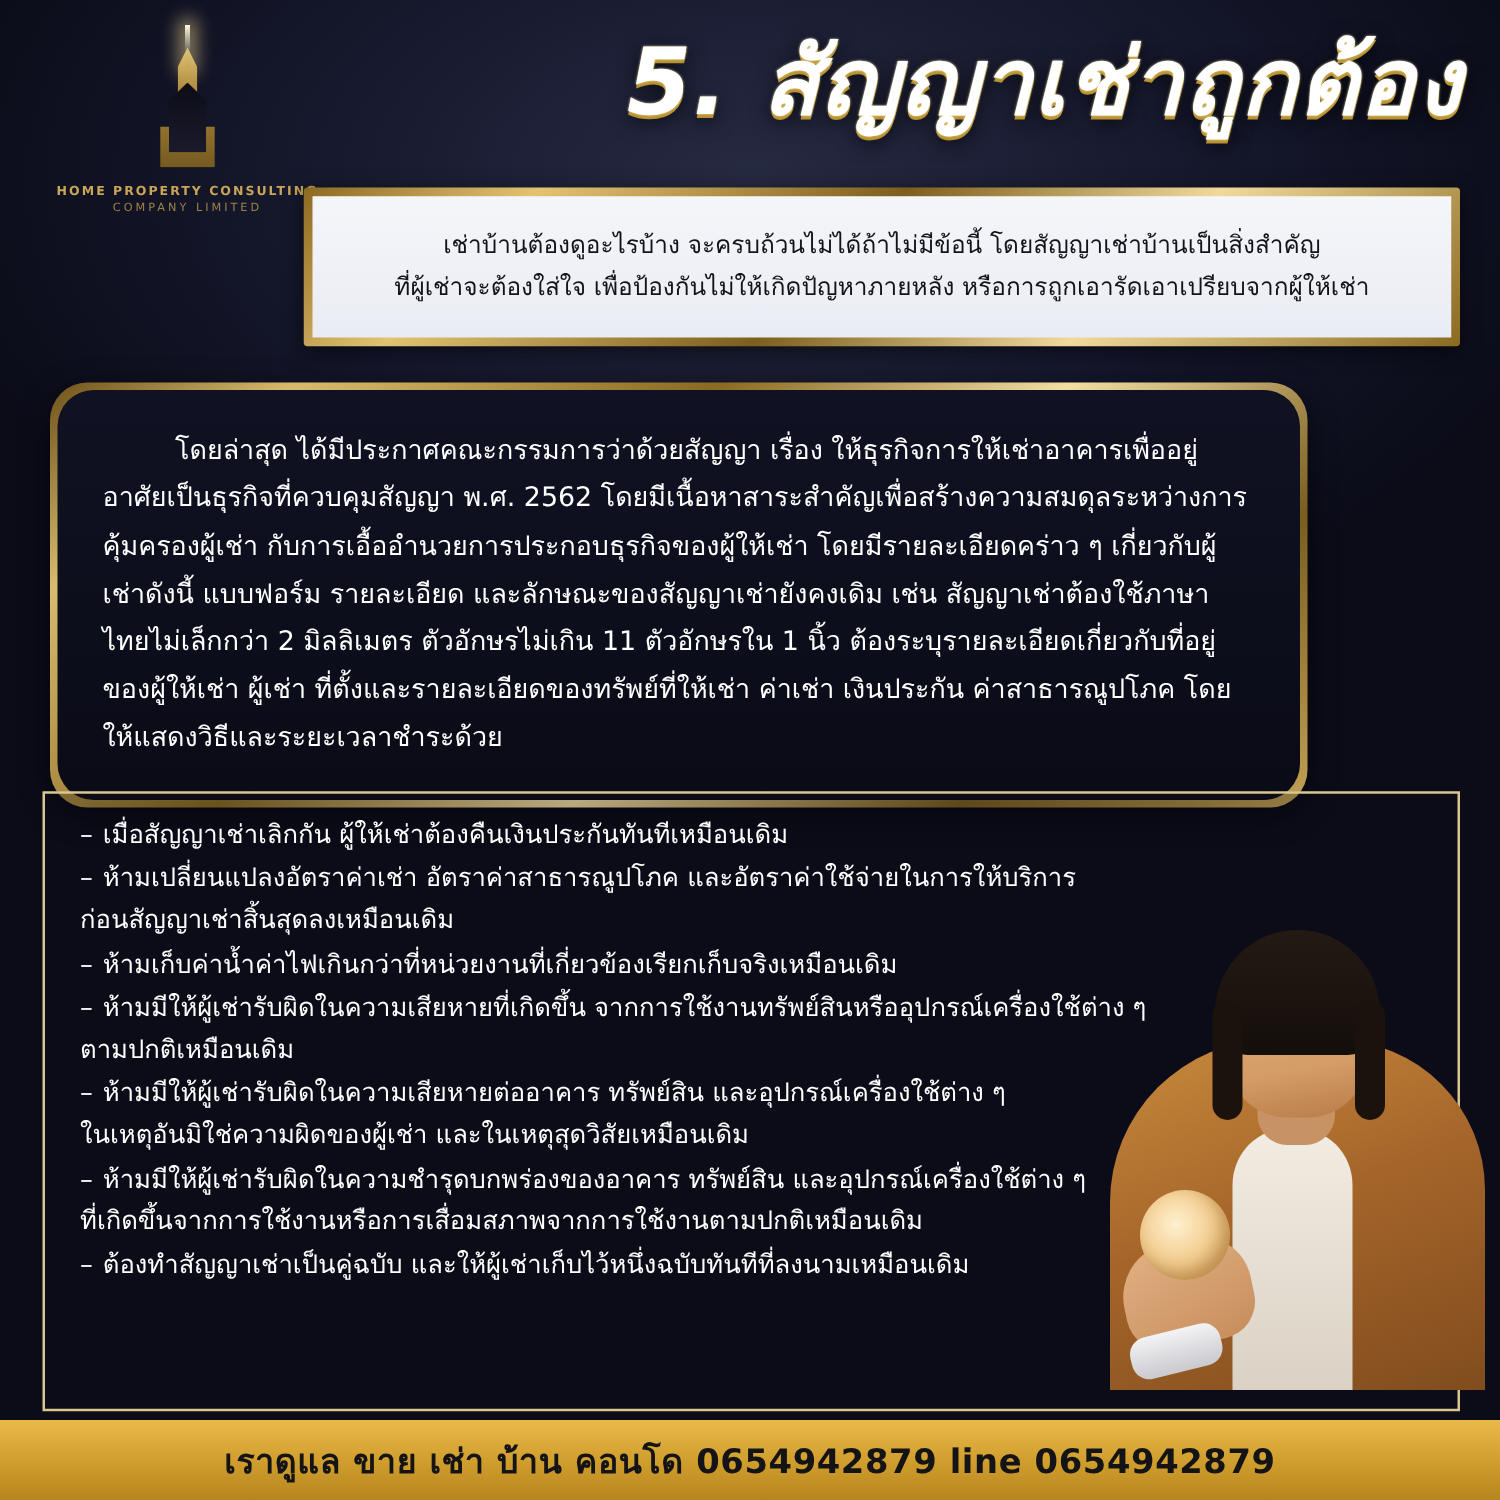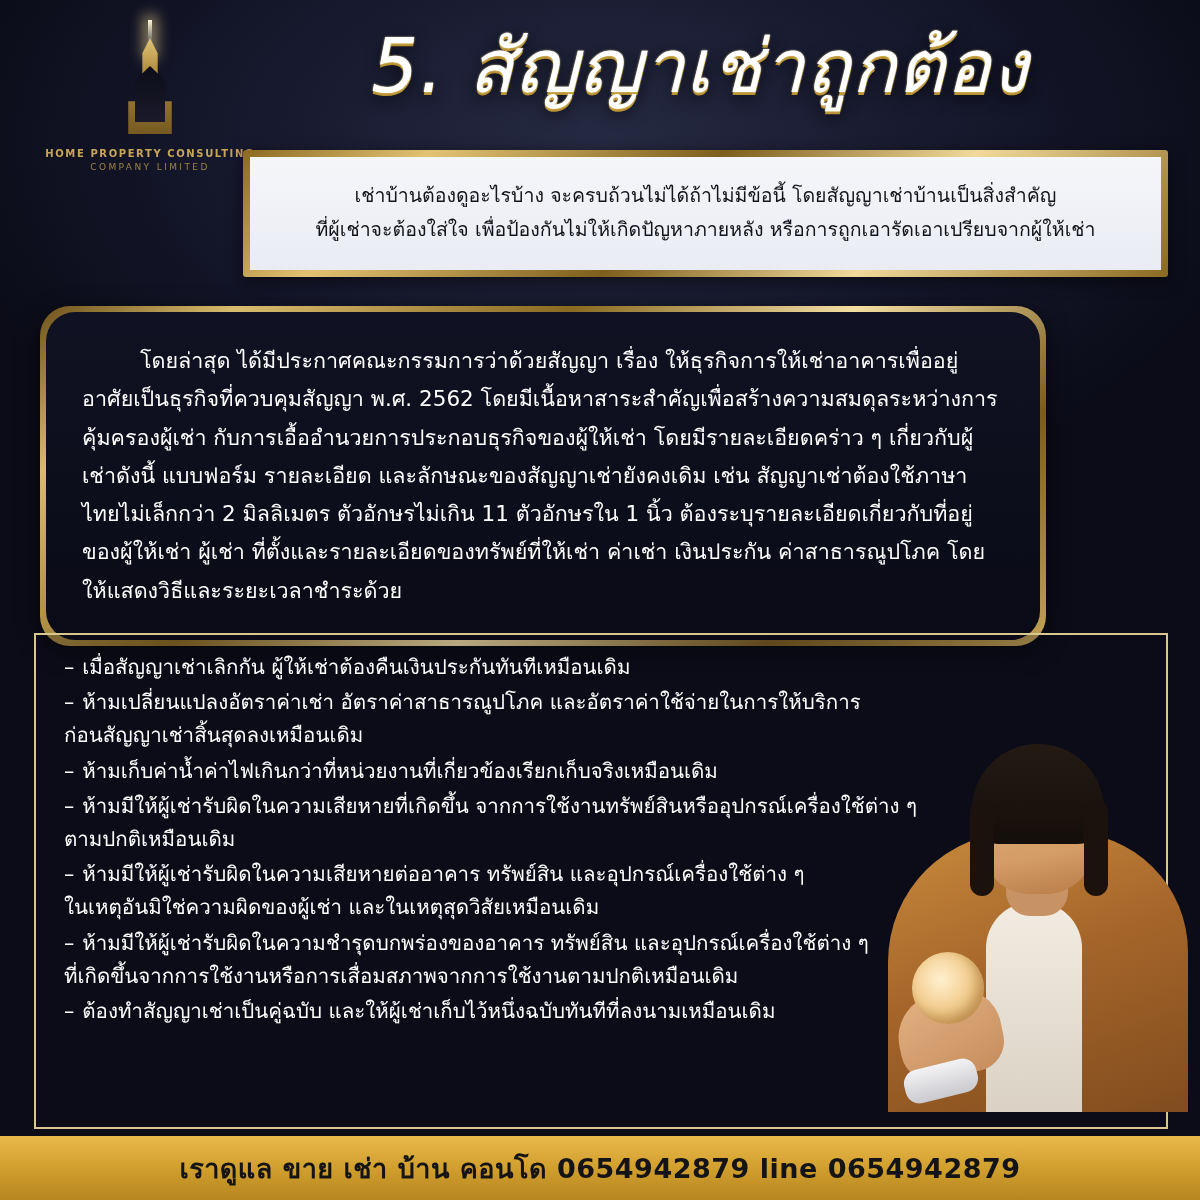--- a/index.html
+++ b/index.html
@@ -83,24 +83,24 @@
     letter-spacing: 2.4px;
     color: #9c8345;
     margin-top: 3px;
   }
 
   .title {
     position: absolute;
     left: 230px;
     right: 30px;
     top: 26px;
-    text-align: center;
+    text-align: right;
     font-family: "DejaVu Sans", sans-serif;
     font-size: 74px;
-    font-weight: normal;
+    font-weight: bold;
     font-style: italic;
     color: #ffffff;
     letter-spacing: 1px;
     text-shadow:
       0 0 2px #f3e2a6,
       0 3px 0 #b8912f,
       0 5px 16px rgba(0,0,0,0.75);
     line-height: 1.1;
     white-space: nowrap;
   }

